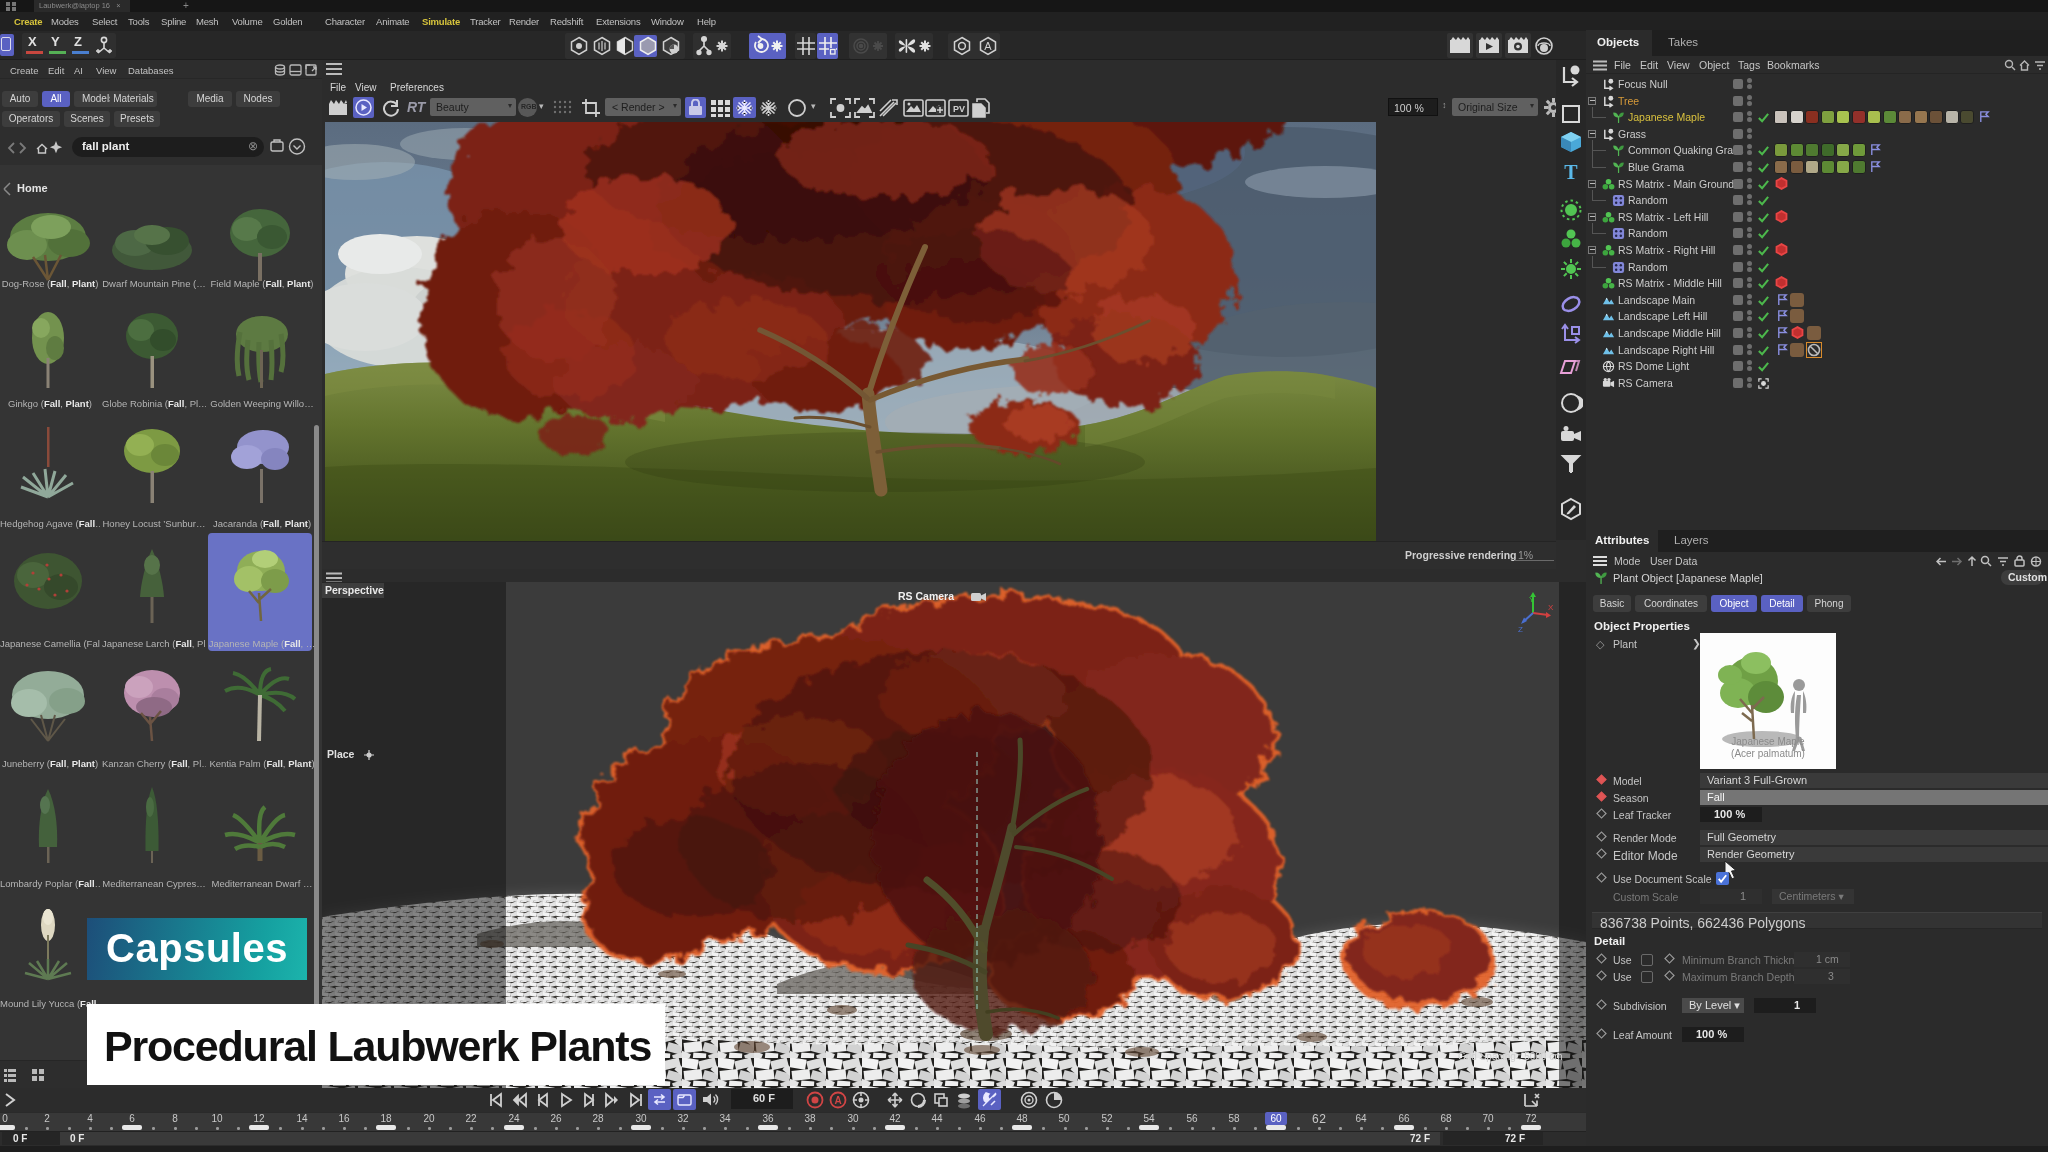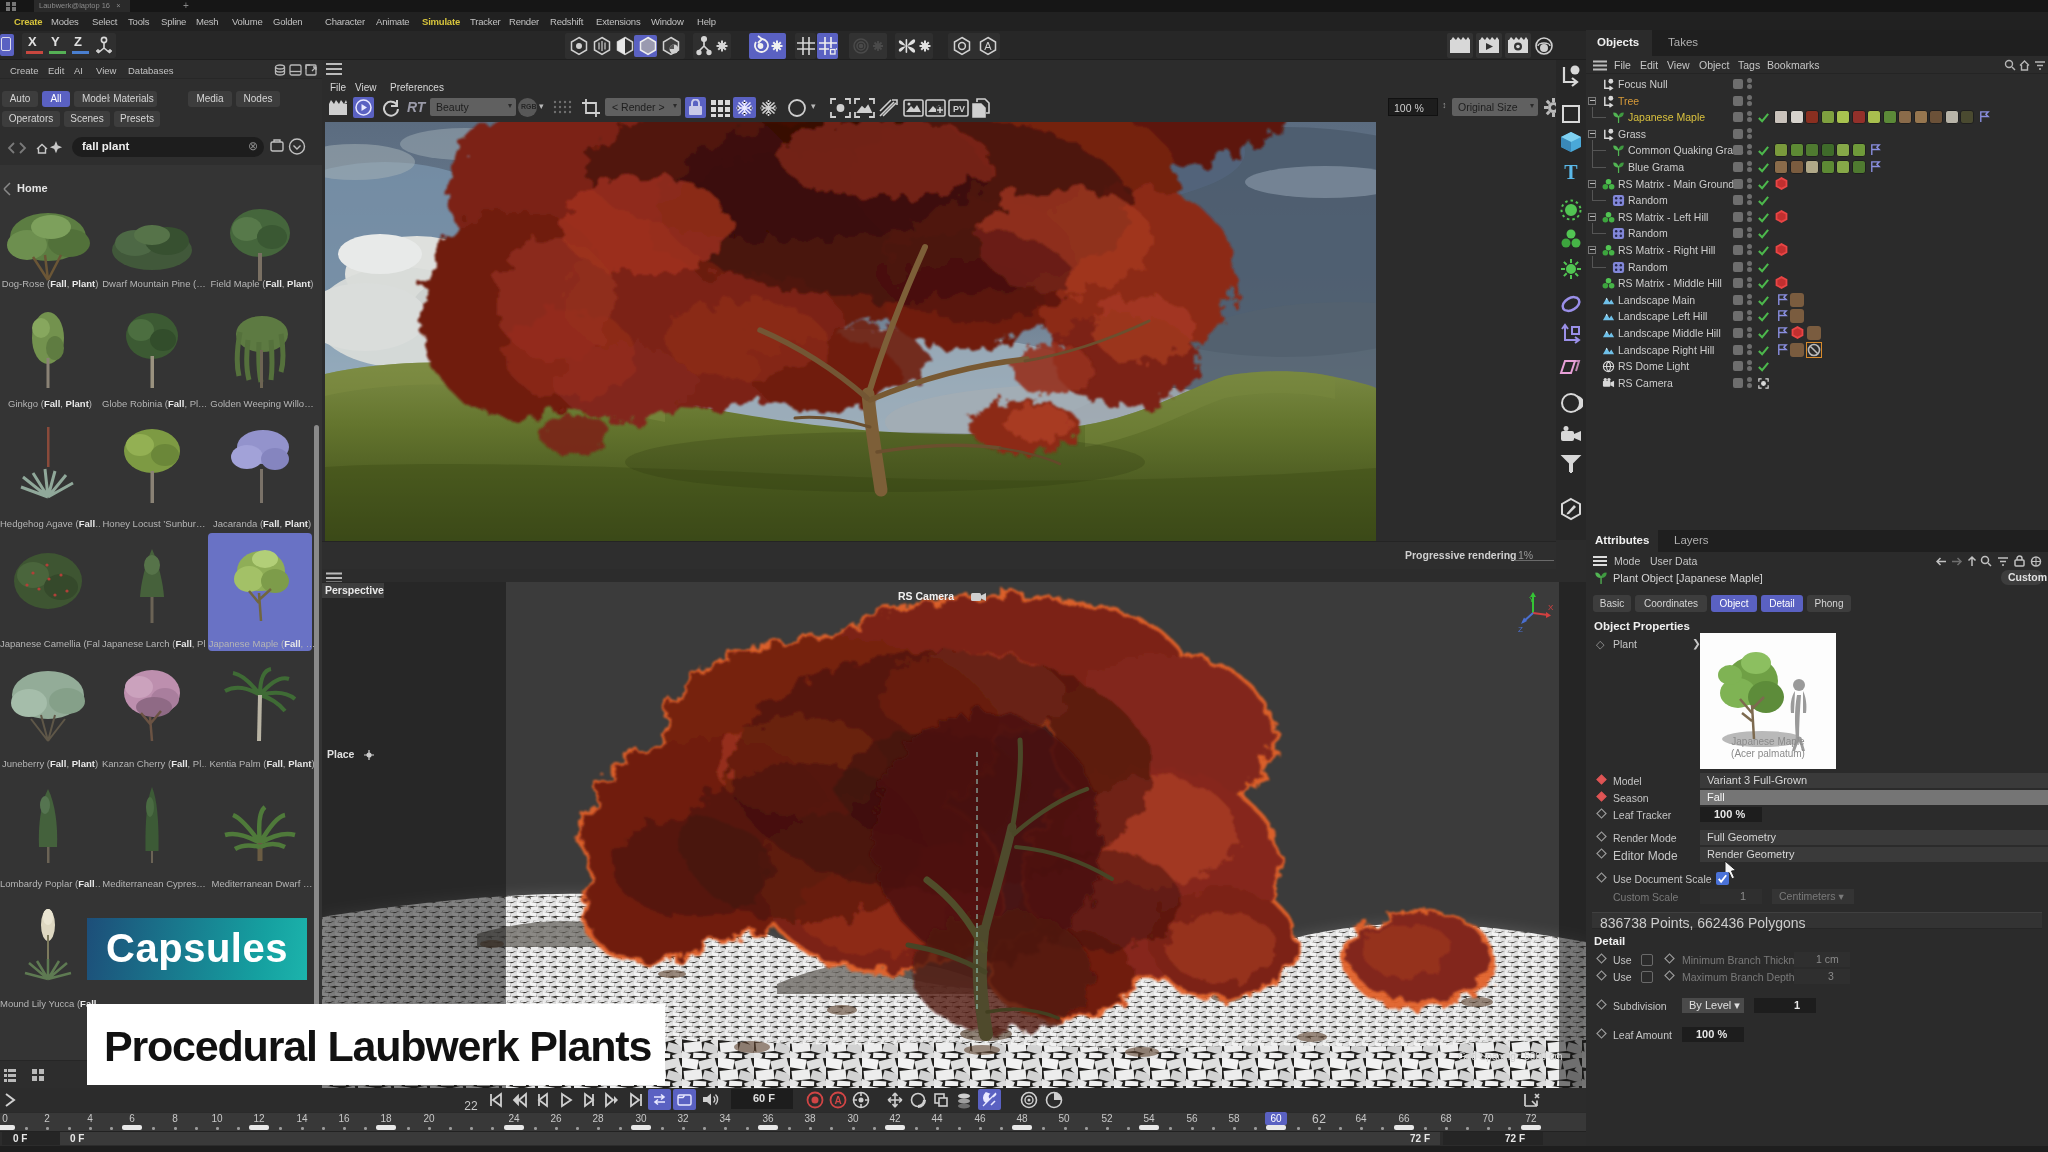--- a/index.html
+++ b/index.html
@@ -1593,21 +1593,21 @@
       <span class="abs" style="left:47px;top:25px;font-size:10px;color:#c8c8c8;transform:translateX(-50%);">2</span>
       <span class="abs" style="left:90px;top:25px;font-size:10px;color:#c8c8c8;transform:translateX(-50%);">4</span>
       <span class="abs" style="left:132px;top:25px;font-size:10px;color:#c8c8c8;transform:translateX(-50%);">6</span>
       <span class="abs" style="left:175px;top:25px;font-size:10px;color:#c8c8c8;transform:translateX(-50%);">8</span>
       <span class="abs" style="left:217px;top:25px;font-size:10px;color:#c8c8c8;transform:translateX(-50%);">10</span>
       <span class="abs" style="left:259px;top:25px;font-size:10px;color:#c8c8c8;transform:translateX(-50%);">12</span>
       <span class="abs" style="left:302px;top:25px;font-size:10px;color:#c8c8c8;transform:translateX(-50%);">14</span>
       <span class="abs" style="left:344px;top:25px;font-size:10px;color:#c8c8c8;transform:translateX(-50%);">16</span>
       <span class="abs" style="left:386px;top:25px;font-size:10px;color:#c8c8c8;transform:translateX(-50%);">18</span>
       <span class="abs" style="left:429px;top:25px;font-size:10px;color:#c8c8c8;transform:translateX(-50%);">20</span>
-      <span class="abs" style="left:471px;top:11px;font-size:12px;color:#c8c8c8;transform:translateX(-50%);">22</span>
+      <span class="abs" style="left:471px;top:25px;font-size:10px;color:#c8c8c8;transform:translateX(-50%);">22</span>
       <span class="abs" style="left:514px;top:25px;font-size:10px;color:#c8c8c8;transform:translateX(-50%);">24</span>
       <span class="abs" style="left:556px;top:25px;font-size:10px;color:#c8c8c8;transform:translateX(-50%);">26</span>
       <span class="abs" style="left:598px;top:25px;font-size:10px;color:#c8c8c8;transform:translateX(-50%);">28</span>
       <span class="abs" style="left:641px;top:25px;font-size:10px;color:#c8c8c8;transform:translateX(-50%);">30</span>
       <span class="abs" style="left:683px;top:25px;font-size:10px;color:#c8c8c8;transform:translateX(-50%);">32</span>
       <span class="abs" style="left:725px;top:25px;font-size:10px;color:#c8c8c8;transform:translateX(-50%);">34</span>
       <span class="abs" style="left:768px;top:25px;font-size:10px;color:#c8c8c8;transform:translateX(-50%);">36</span>
       <span class="abs" style="left:810px;top:25px;font-size:10px;color:#c8c8c8;transform:translateX(-50%);">38</span>
       <span class="abs" style="left:853px;top:25px;font-size:10px;color:#c8c8c8;transform:translateX(-50%);">30</span>
       <span class="abs" style="left:895px;top:25px;font-size:10px;color:#c8c8c8;transform:translateX(-50%);">42</span>

